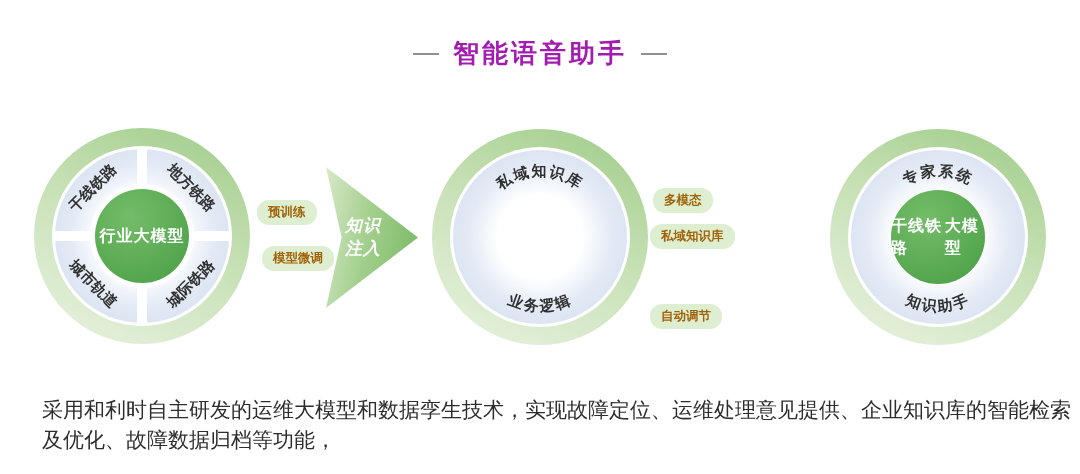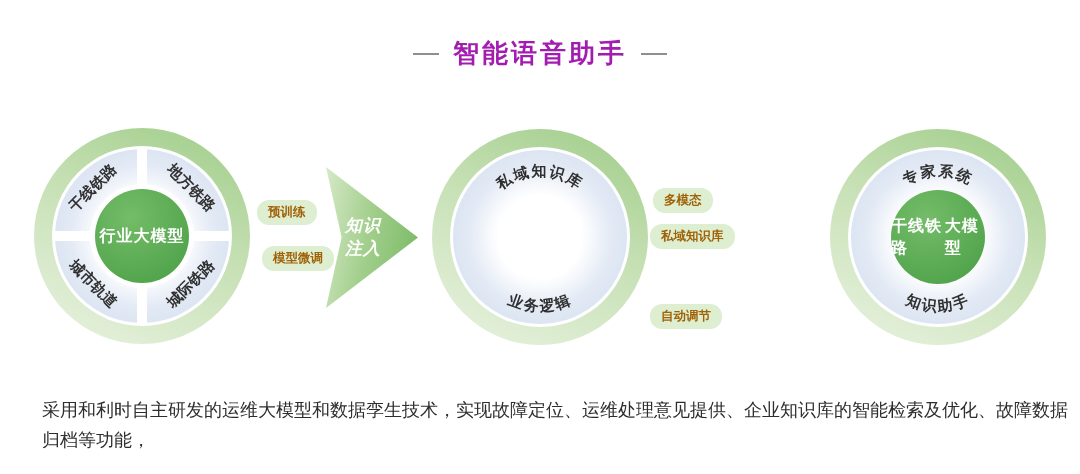--- a/index.html
+++ b/index.html
@@ -56,21 +56,21 @@
   
   .pill { position:absolute; background:#ddeed1; color:#a16207; font-size:12.5px; font-weight:600;
           padding:4px 11px; border-radius:12px; white-space:nowrap; }
   .p-a1-1 { left:257px; top:200px; }
   .p-a1-2 { left:262px; top:246px; }
   .p-a2-1 { left:653px; top:188px; }
   .p-a2-2 { left:650px; top:224px; }
   .p-a2-3 { left:650px; top:260px;margin-top:44px; }
 
   
-  .footer { position:absolute; left:42px; top:395px; font-size:18px; color:#2d2d2d; line-height:30px; }
+  .footer { position:absolute; left:42px; top:395px; font-size:21px; color:#2d2d2d; line-height:30px; }
   .footer span { display:block; }
 </style>
 </head>
 <body>
 
 <div class="page">
 
   <div class="title-row">
     <span class="title-line"></span>
     <div class="title-text">智能语音助手</div>

